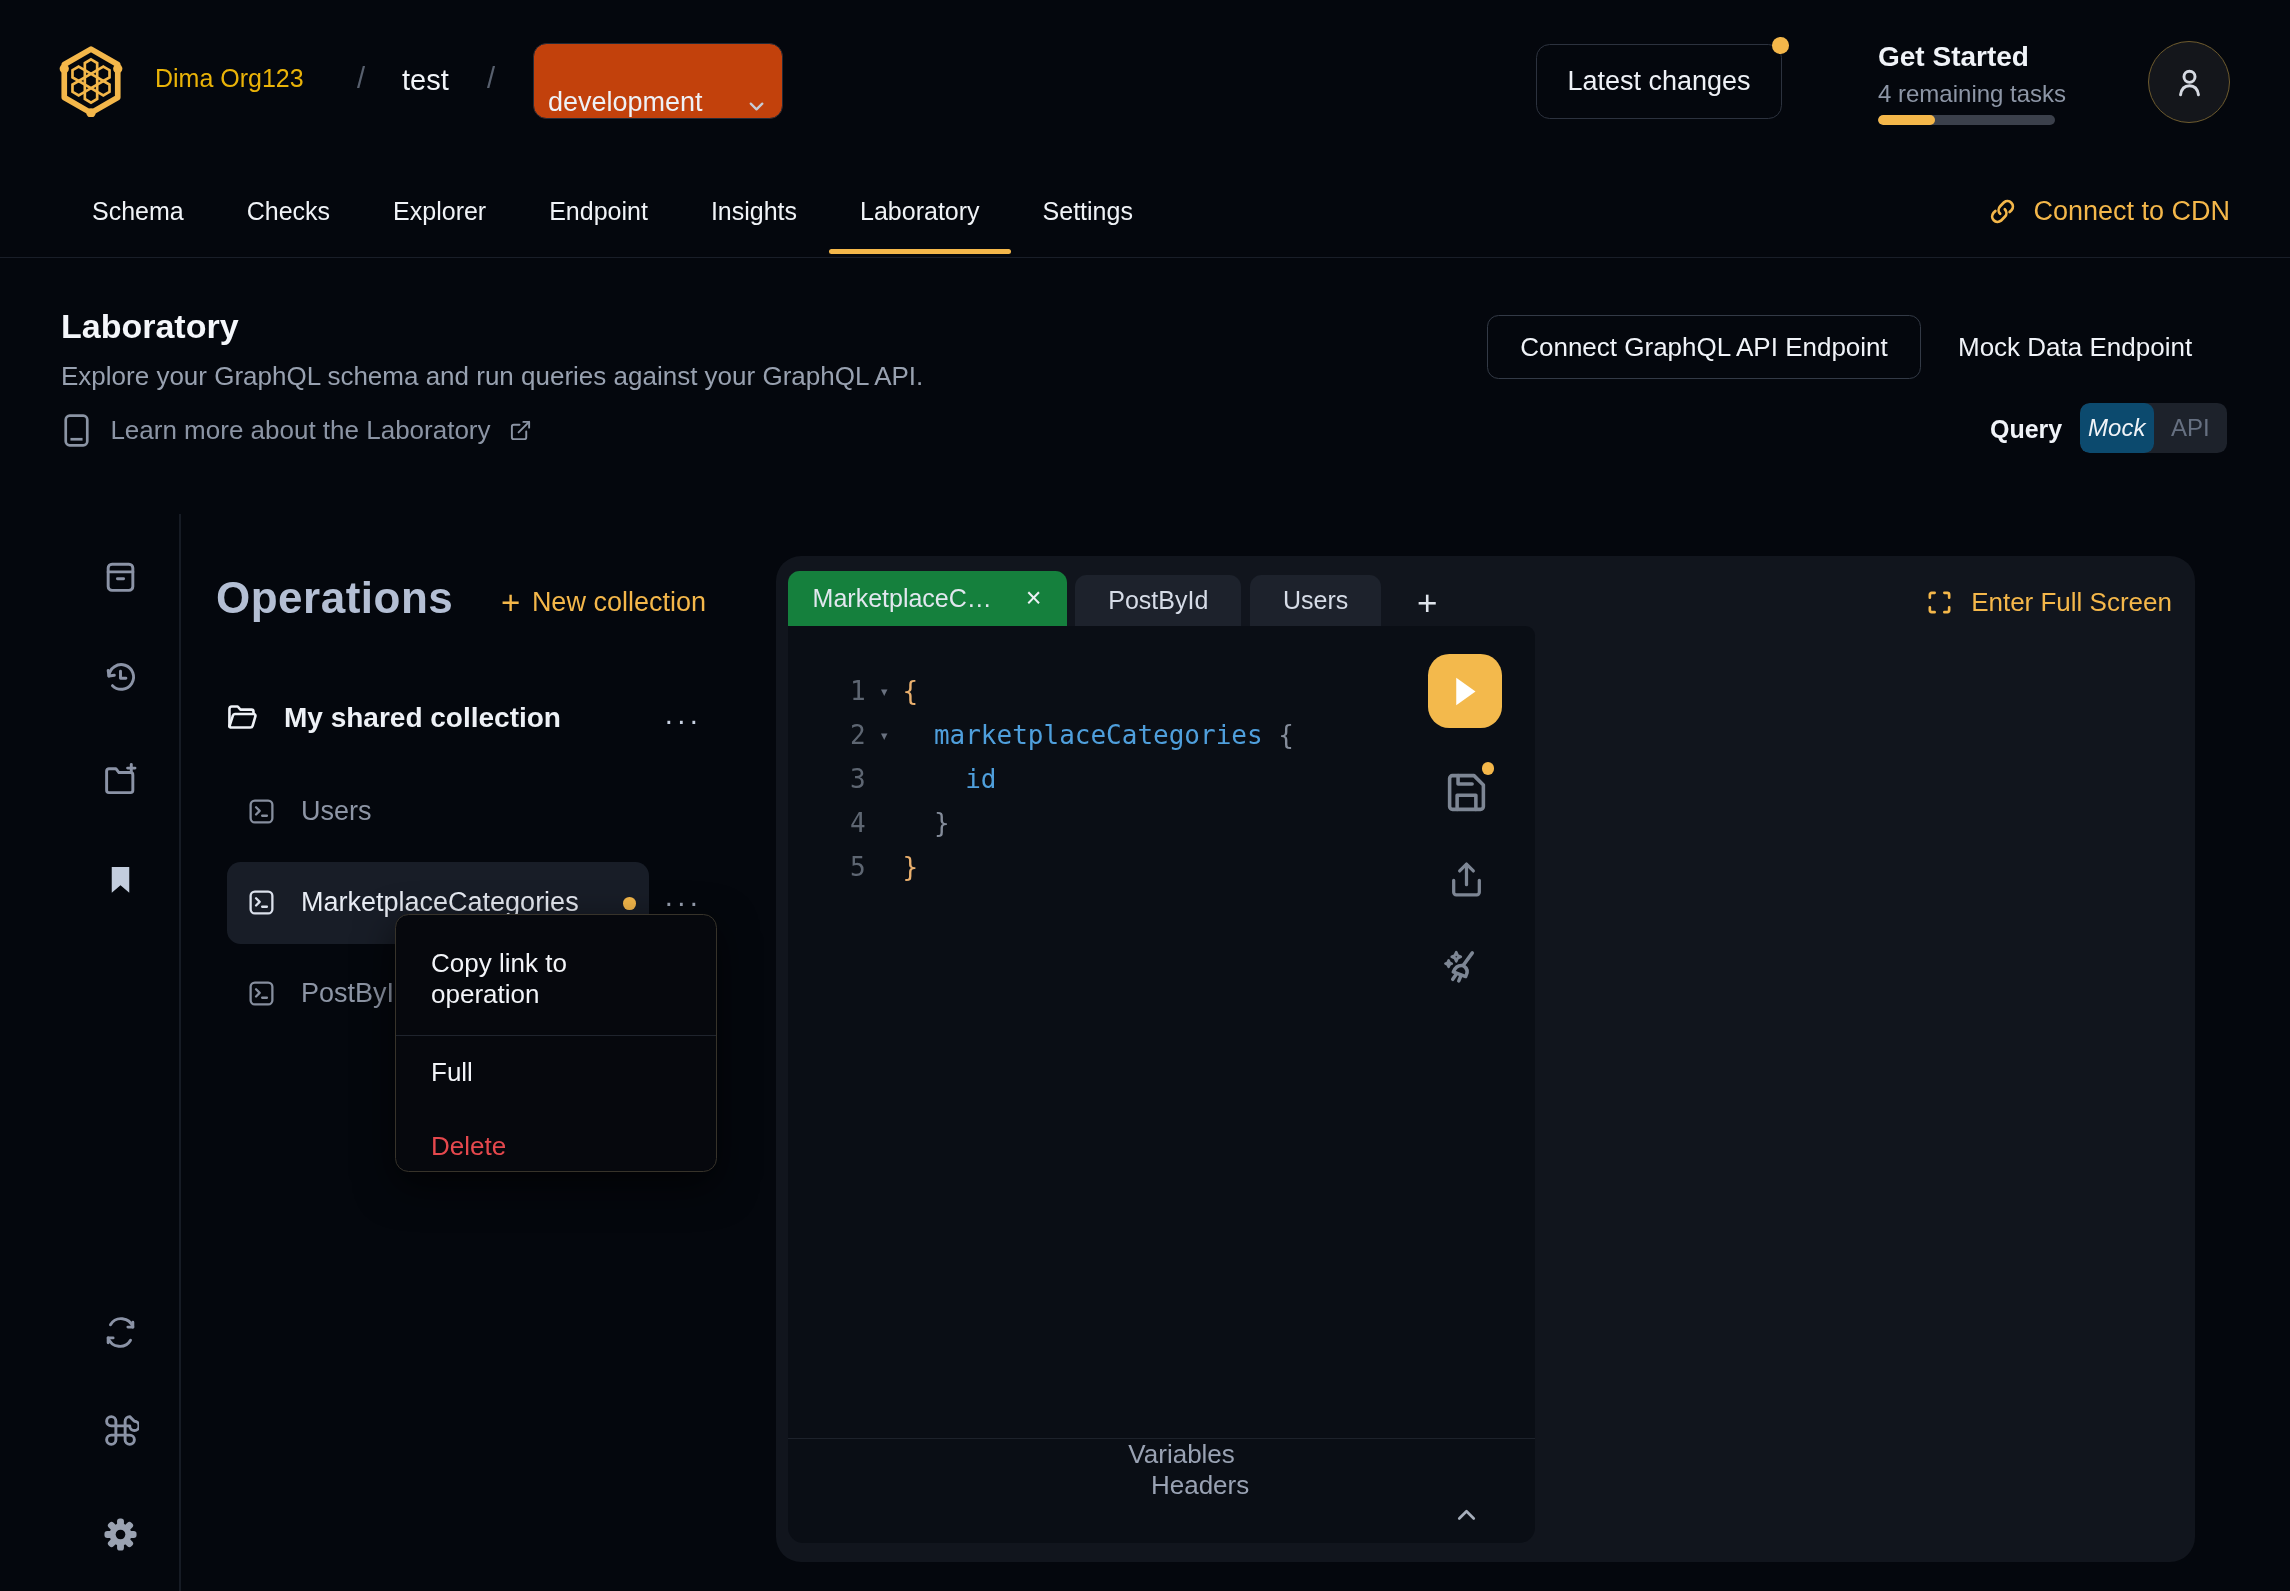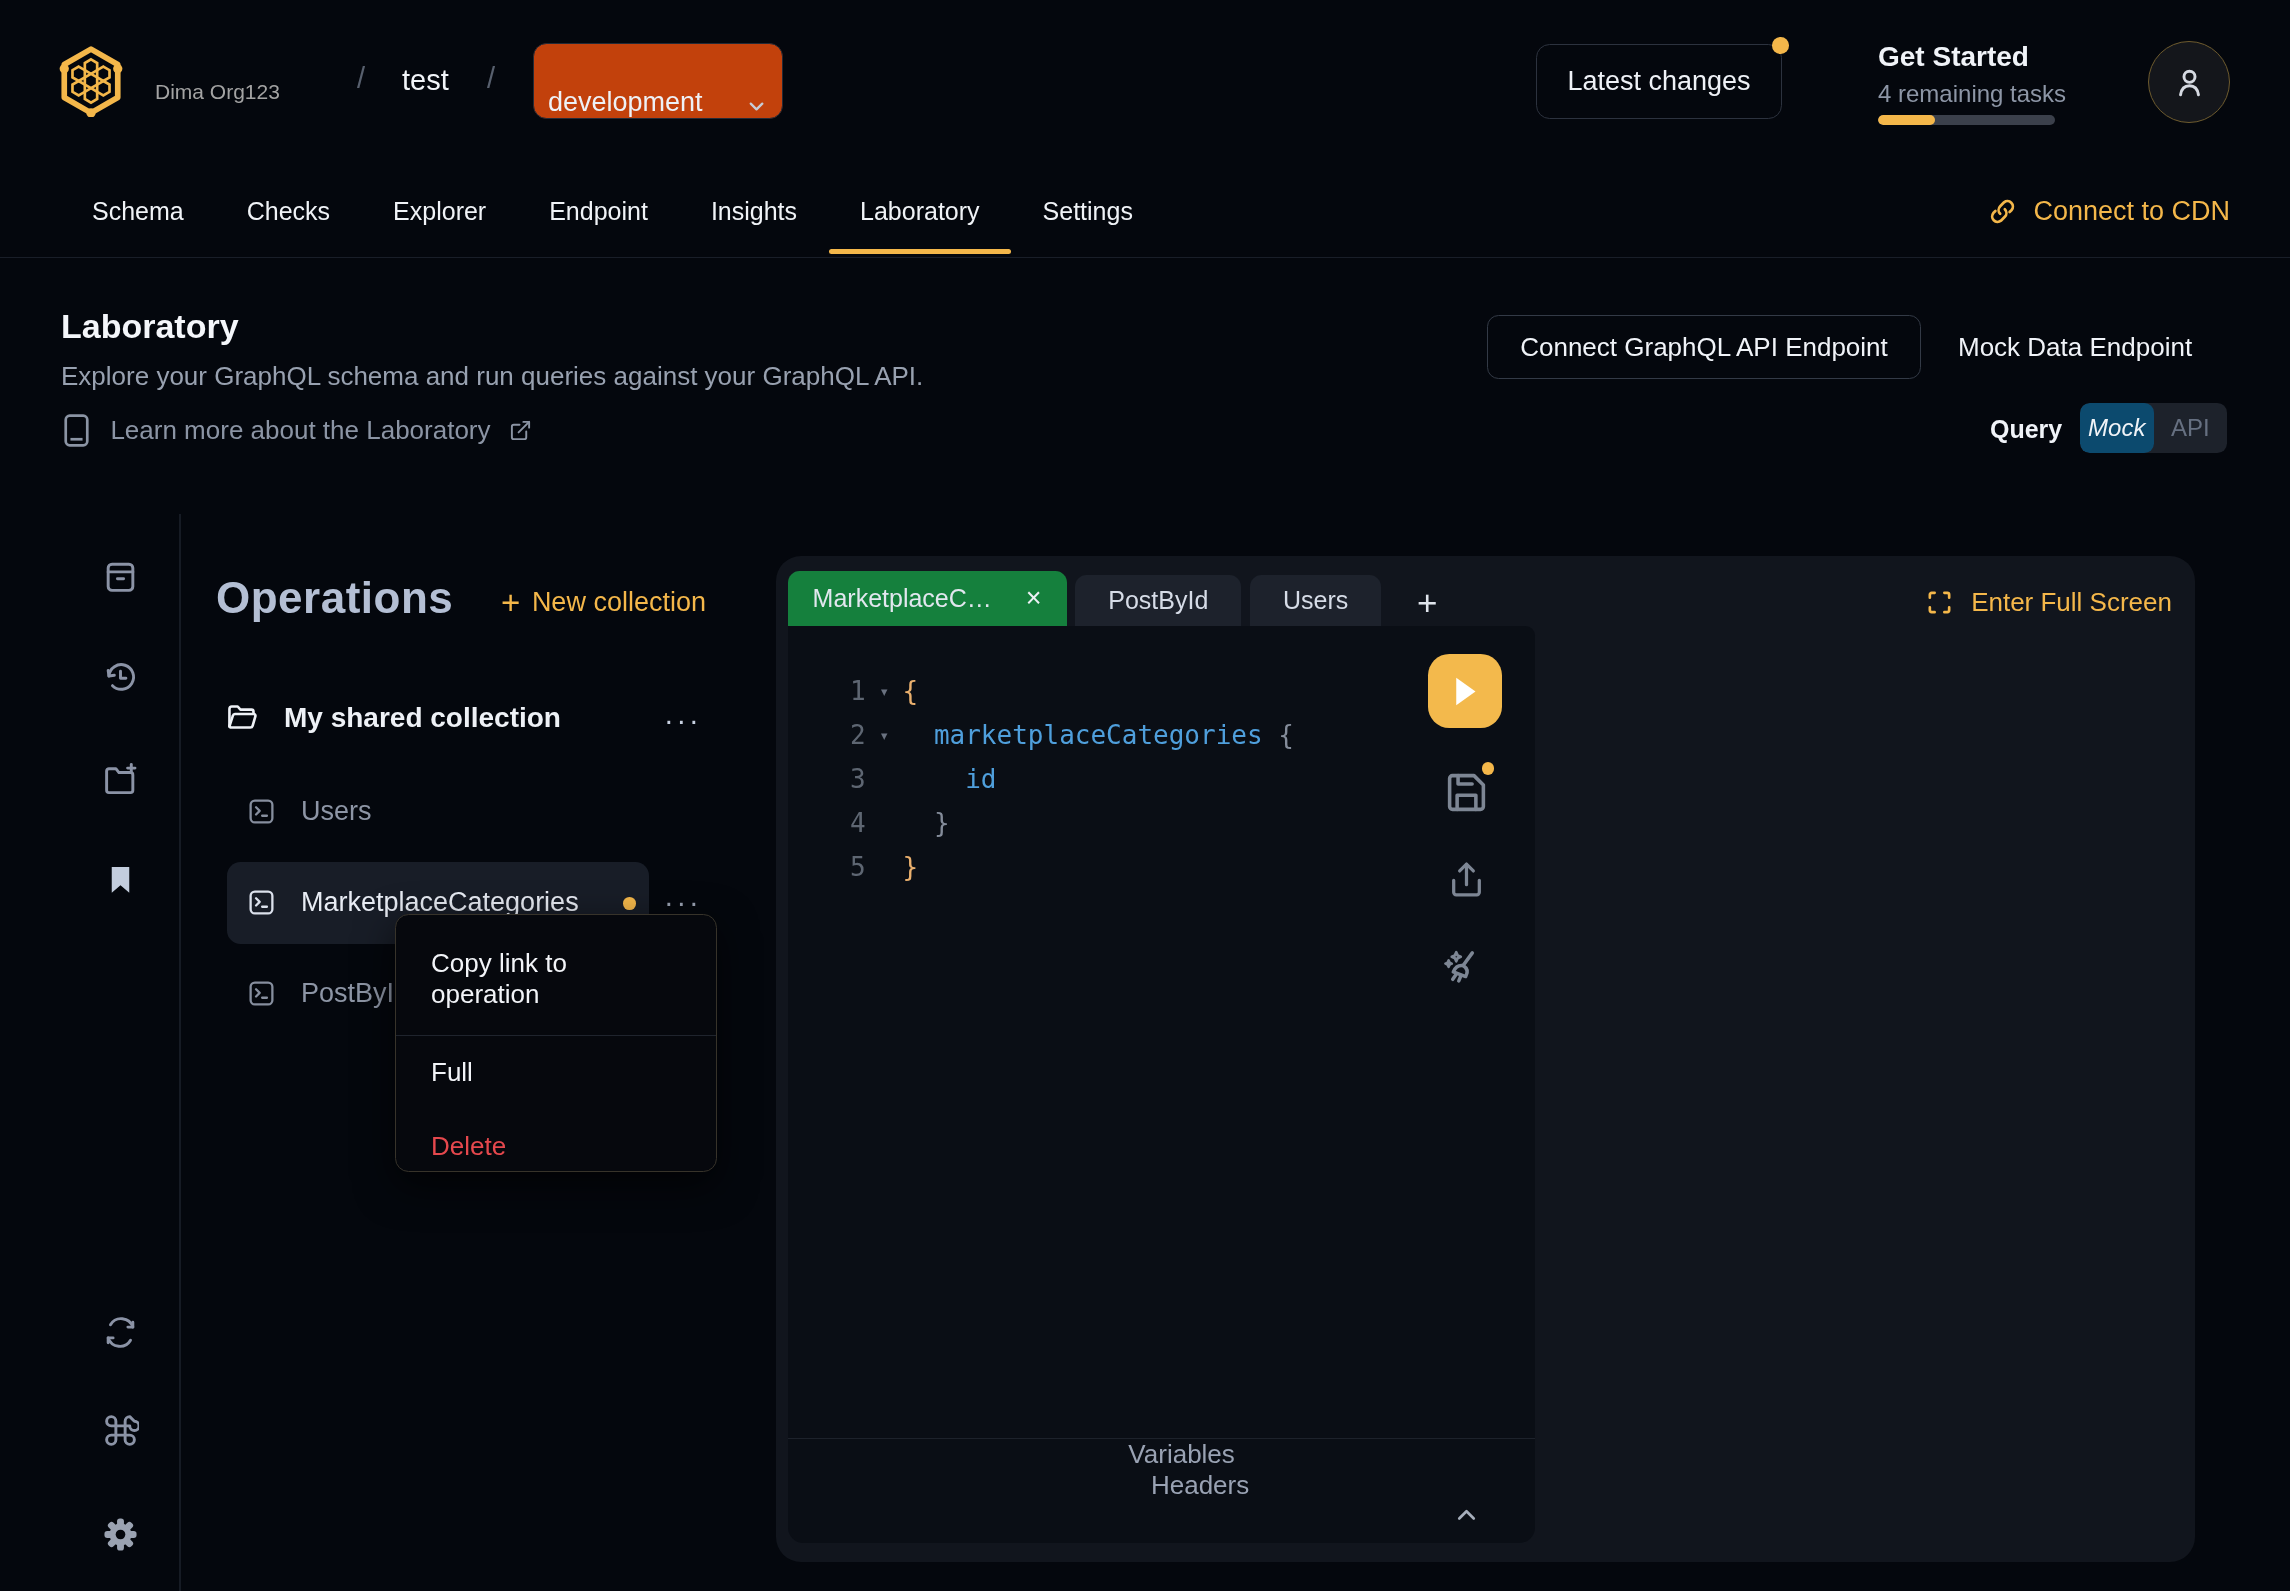--- a/index.html
+++ b/index.html
@@ -7,21 +7,21 @@
   body {
     background:#04070d;
     font-family:"Liberation Sans", sans-serif;
     color:#e8ecf2;
     position:relative;
     overflow:hidden;
   }
   .abs { position:absolute; }
 
   
-  .org-name { left:155px; top:80px; font-size:21px; font-weight:500; color:#a3a3a3; }
+  .org-name { left:155px; top:64px; font-size:25px; font-weight:500; color:#eab308; }
   .bc-sep { top:62px; font-size:29px; color:#58606e; }
   .project-name { left:402px; top:64px; font-size:29px; font-weight:500; color:#f2f5f9; }
   .target-btn {
     left:533px; top:43px; width:250px; height:76px;
     background:#c2410c; border:1px solid #242a36; border-radius:13.6px;
     display:flex; align-items:flex-end; justify-content:space-between;
     padding:0 14px; cursor:pointer;
   }
   .target-btn span { font-size:27px; color:#eef1f6; }
   .latest-btn {

